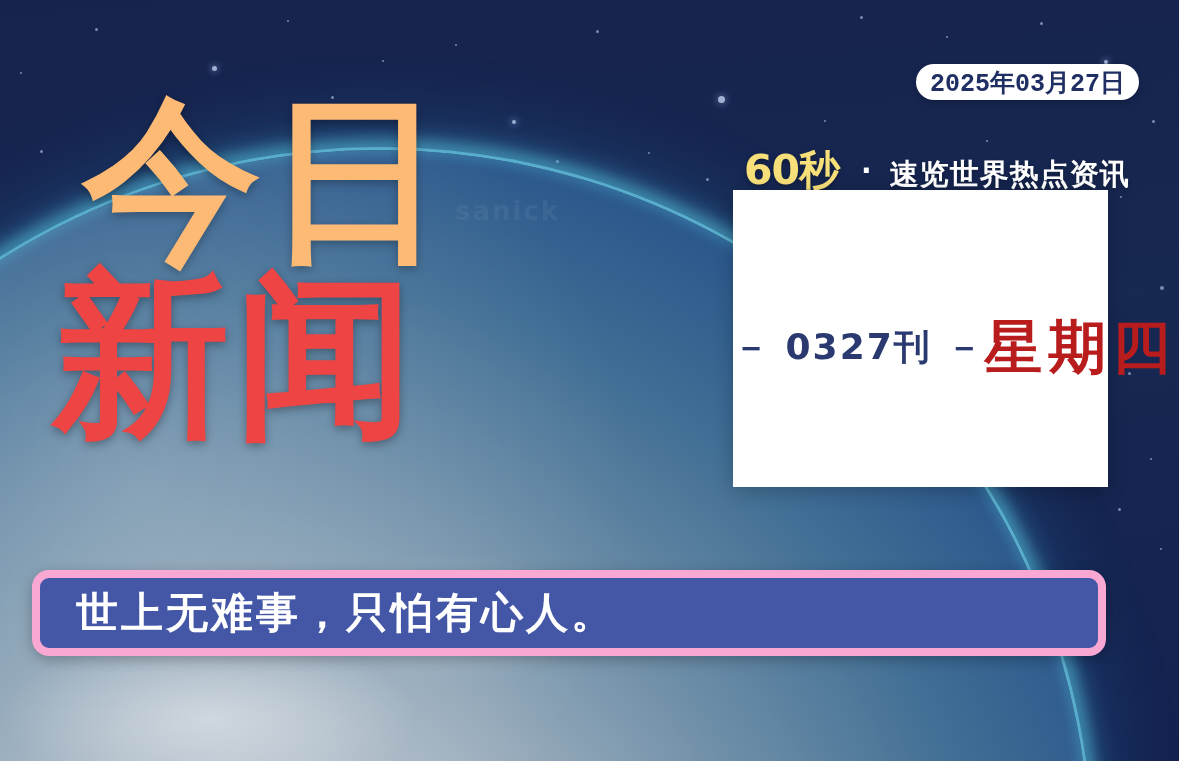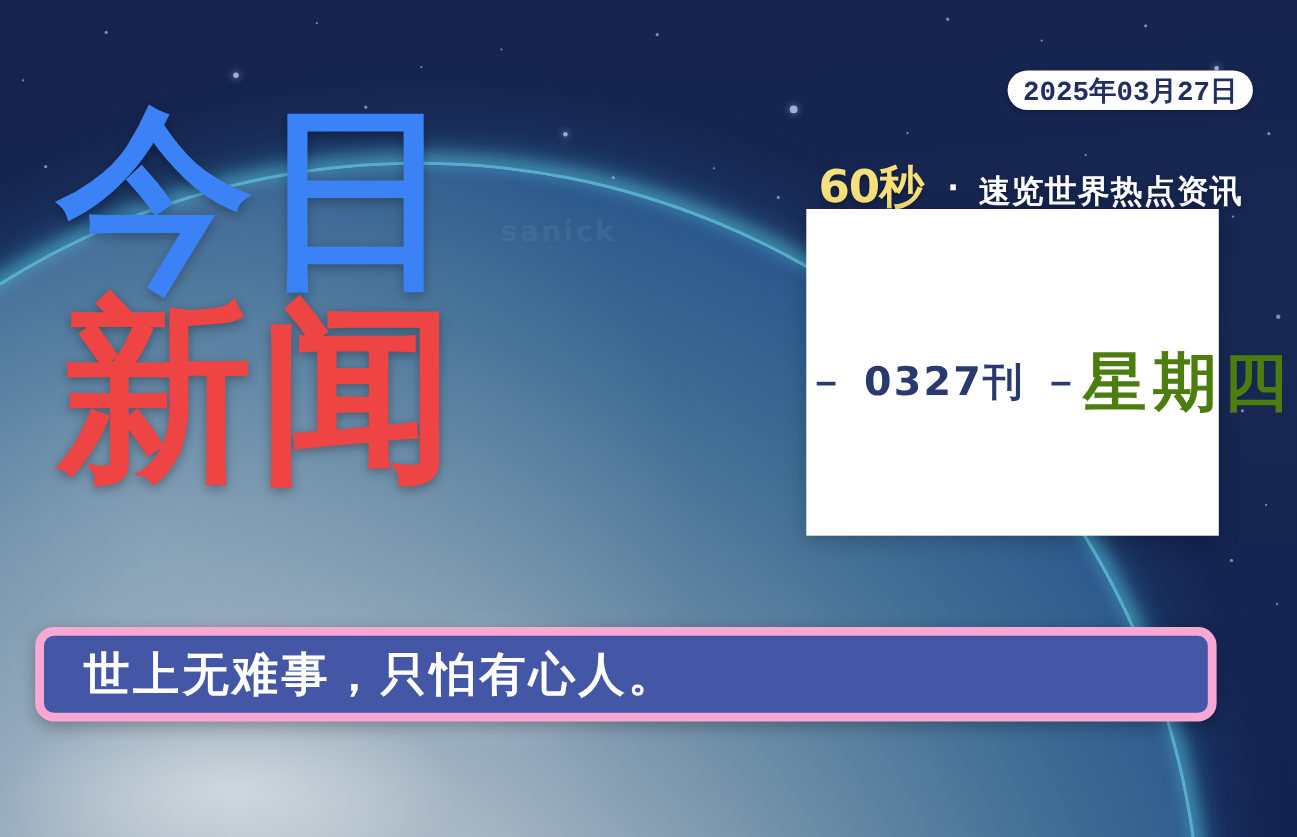--- a/index.html
+++ b/index.html
@@ -63,21 +63,21 @@
   
   .title{
     position:absolute;left:52px;top:96px;width:430px;
     line-height:.96;
   }
   .title .line{
     font-size:178px;font-weight:700;letter-spacing:6px;
     font-family:"DejaVu Sans","Liberation Sans",sans-serif;
     white-space:nowrap;display:block;
   }
-  .title .l1{color:#3b82f6;text-shadow:0 3px 10px rgba(0,0,0,.28);}
+  .title .l1{color:#fdba74;text-shadow:0 3px 10px rgba(0,0,0,.28);text-align:center;}
   .title .l2{color:#ef4444;text-shadow:0 3px 10px rgba(0,0,0,.32);margin-top:4px;}
 
   
   .date-pill{
     position:absolute;left:916px;top:64px;height:36px;
     padding:0 14px;border-radius:18px;background:#ffffff;
     display:flex;align-items:center;justify-content:center;
     color:#1f2f63;font-size:25px;font-weight:700;letter-spacing:0px;
     font-family:Liberation Mono, monospace;
     box-shadow:0 2px 6px rgba(0,0,0,.25);
@@ -105,21 +105,21 @@
     justify-content:flex-start;
     box-shadow:0 4px 18px rgba(0,0,0,.22);
   }
   .card .issue{
     margin-top:18px;
     color:#2a3a70;font-size:36px;font-weight:700;letter-spacing:2px;
     font-family:"DejaVu Sans","Liberation Sans",sans-serif;white-space:nowrap;
   }
   .card .weekday{
     margin-top:18px;
-    color:#4d7c0f;font-size:58px;font-weight:700;letter-spacing:6px;
+    color:#b91c1c;font-size:58px;font-weight:700;letter-spacing:6px;
     font-family:"DejaVu Sans","Liberation Sans",sans-serif;white-space:nowrap;
   }
   .card .lunar{
     margin-top:24px;
     color:#21337a;font-size:66px;font-weight:700;letter-spacing:6px;
     font-family:"DejaVu Sans","Liberation Sans",sans-serif;white-space:nowrap;
   }
 
   
   .banner{

